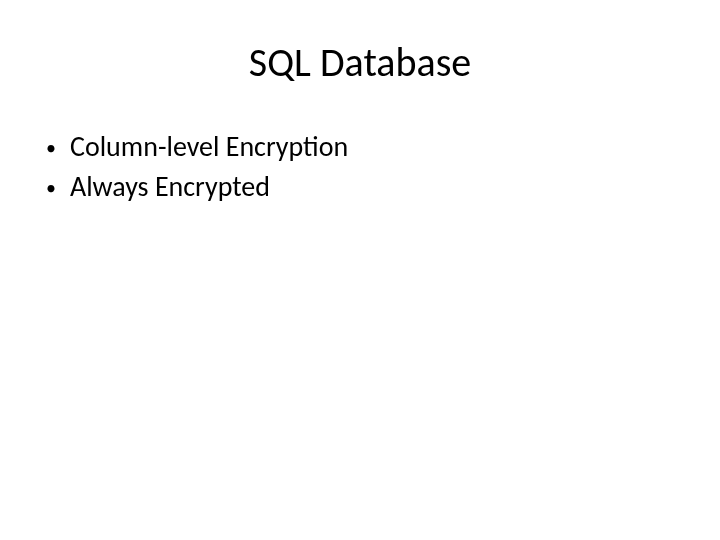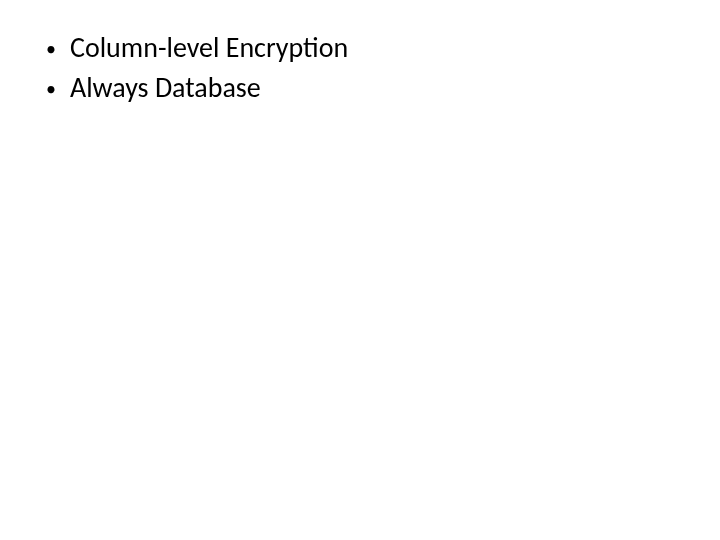--- a/index.html
+++ b/index.html
@@ -47,23 +47,24 @@
       flex-shrink: 0;
     }
     .bullet-text {
       flex: 1;
     }
   </style>
 </head>
 <body>
 
 <div class="slide">
+  <h1 class="title">SQL Database</h1>
   <ul class="bullet-list">
     <li class="bullet-item">
       <span class="bullet-marker">•</span>
       <span class="bullet-text">Column-level Encryption</span>
     </li>
     <li class="bullet-item">
       <span class="bullet-marker">•</span>
-      <span class="bullet-text">Always Database</span>
+      <span class="bullet-text">Always Encrypted</span>
     </li>
   </ul>
 </div>
 
 </body></html>

